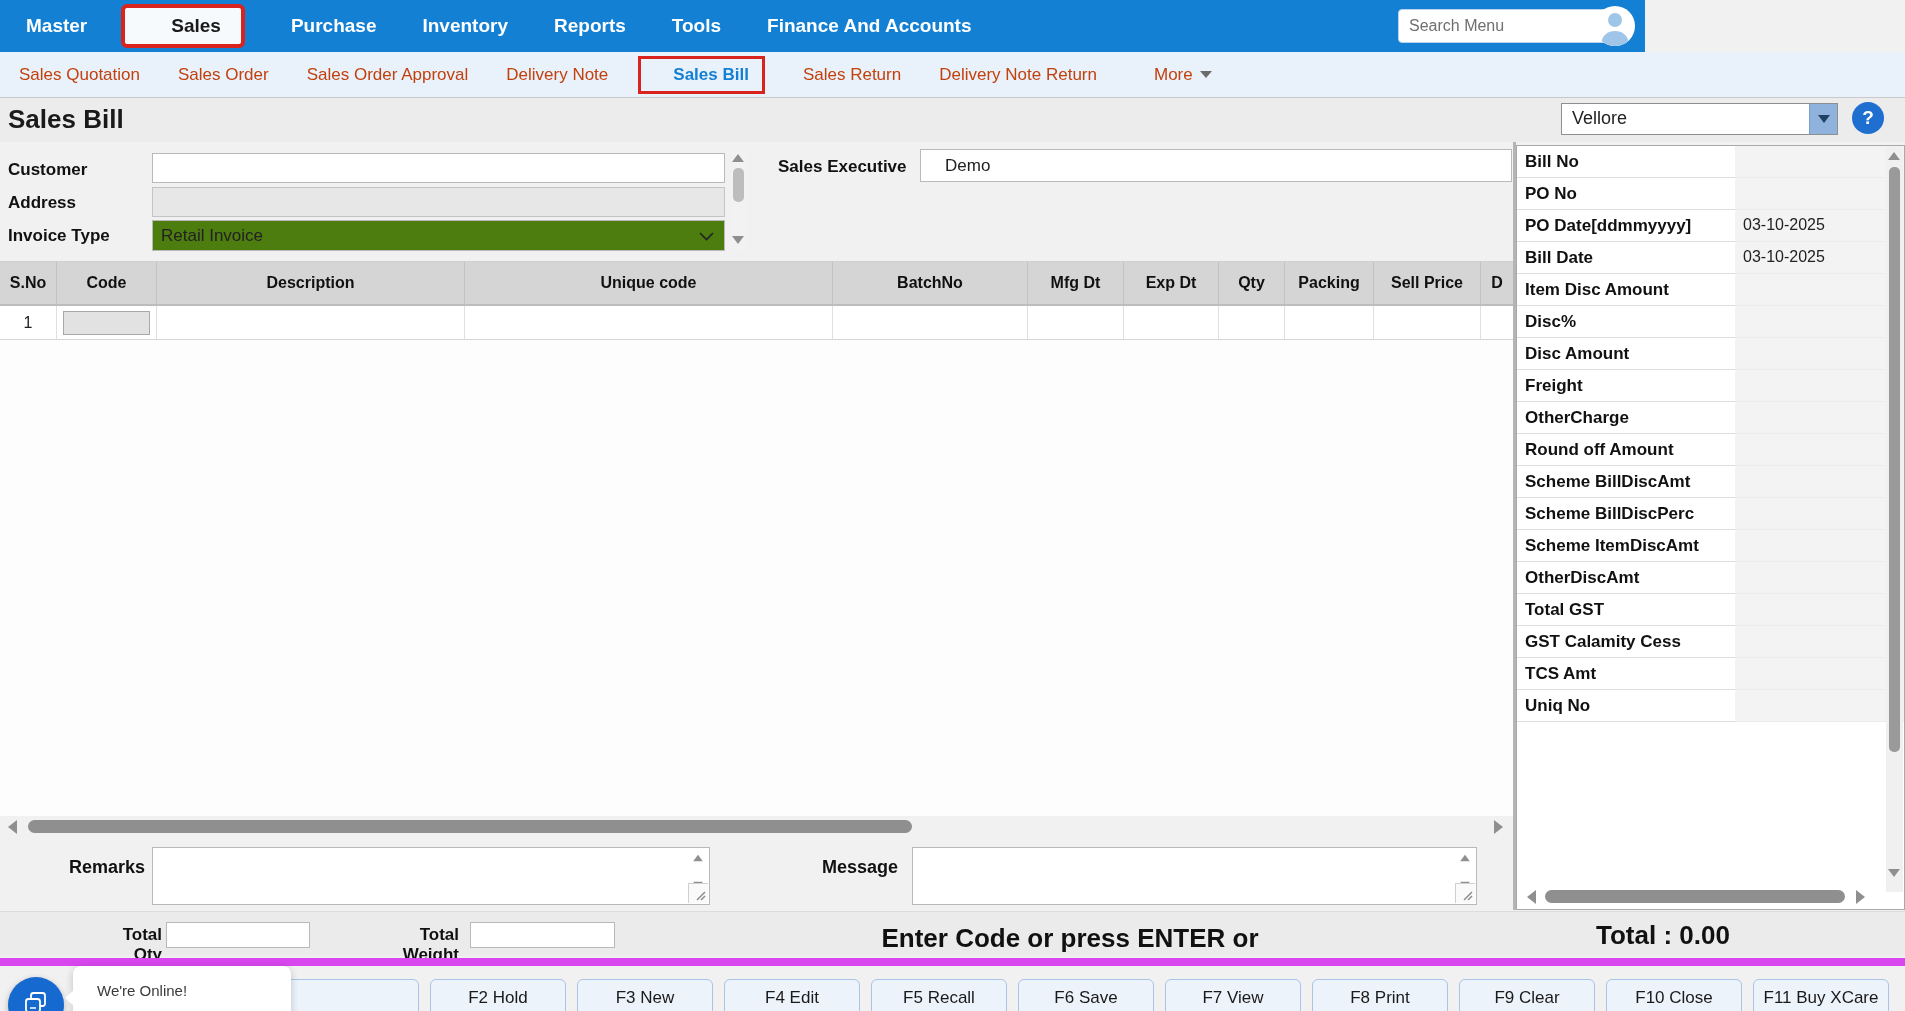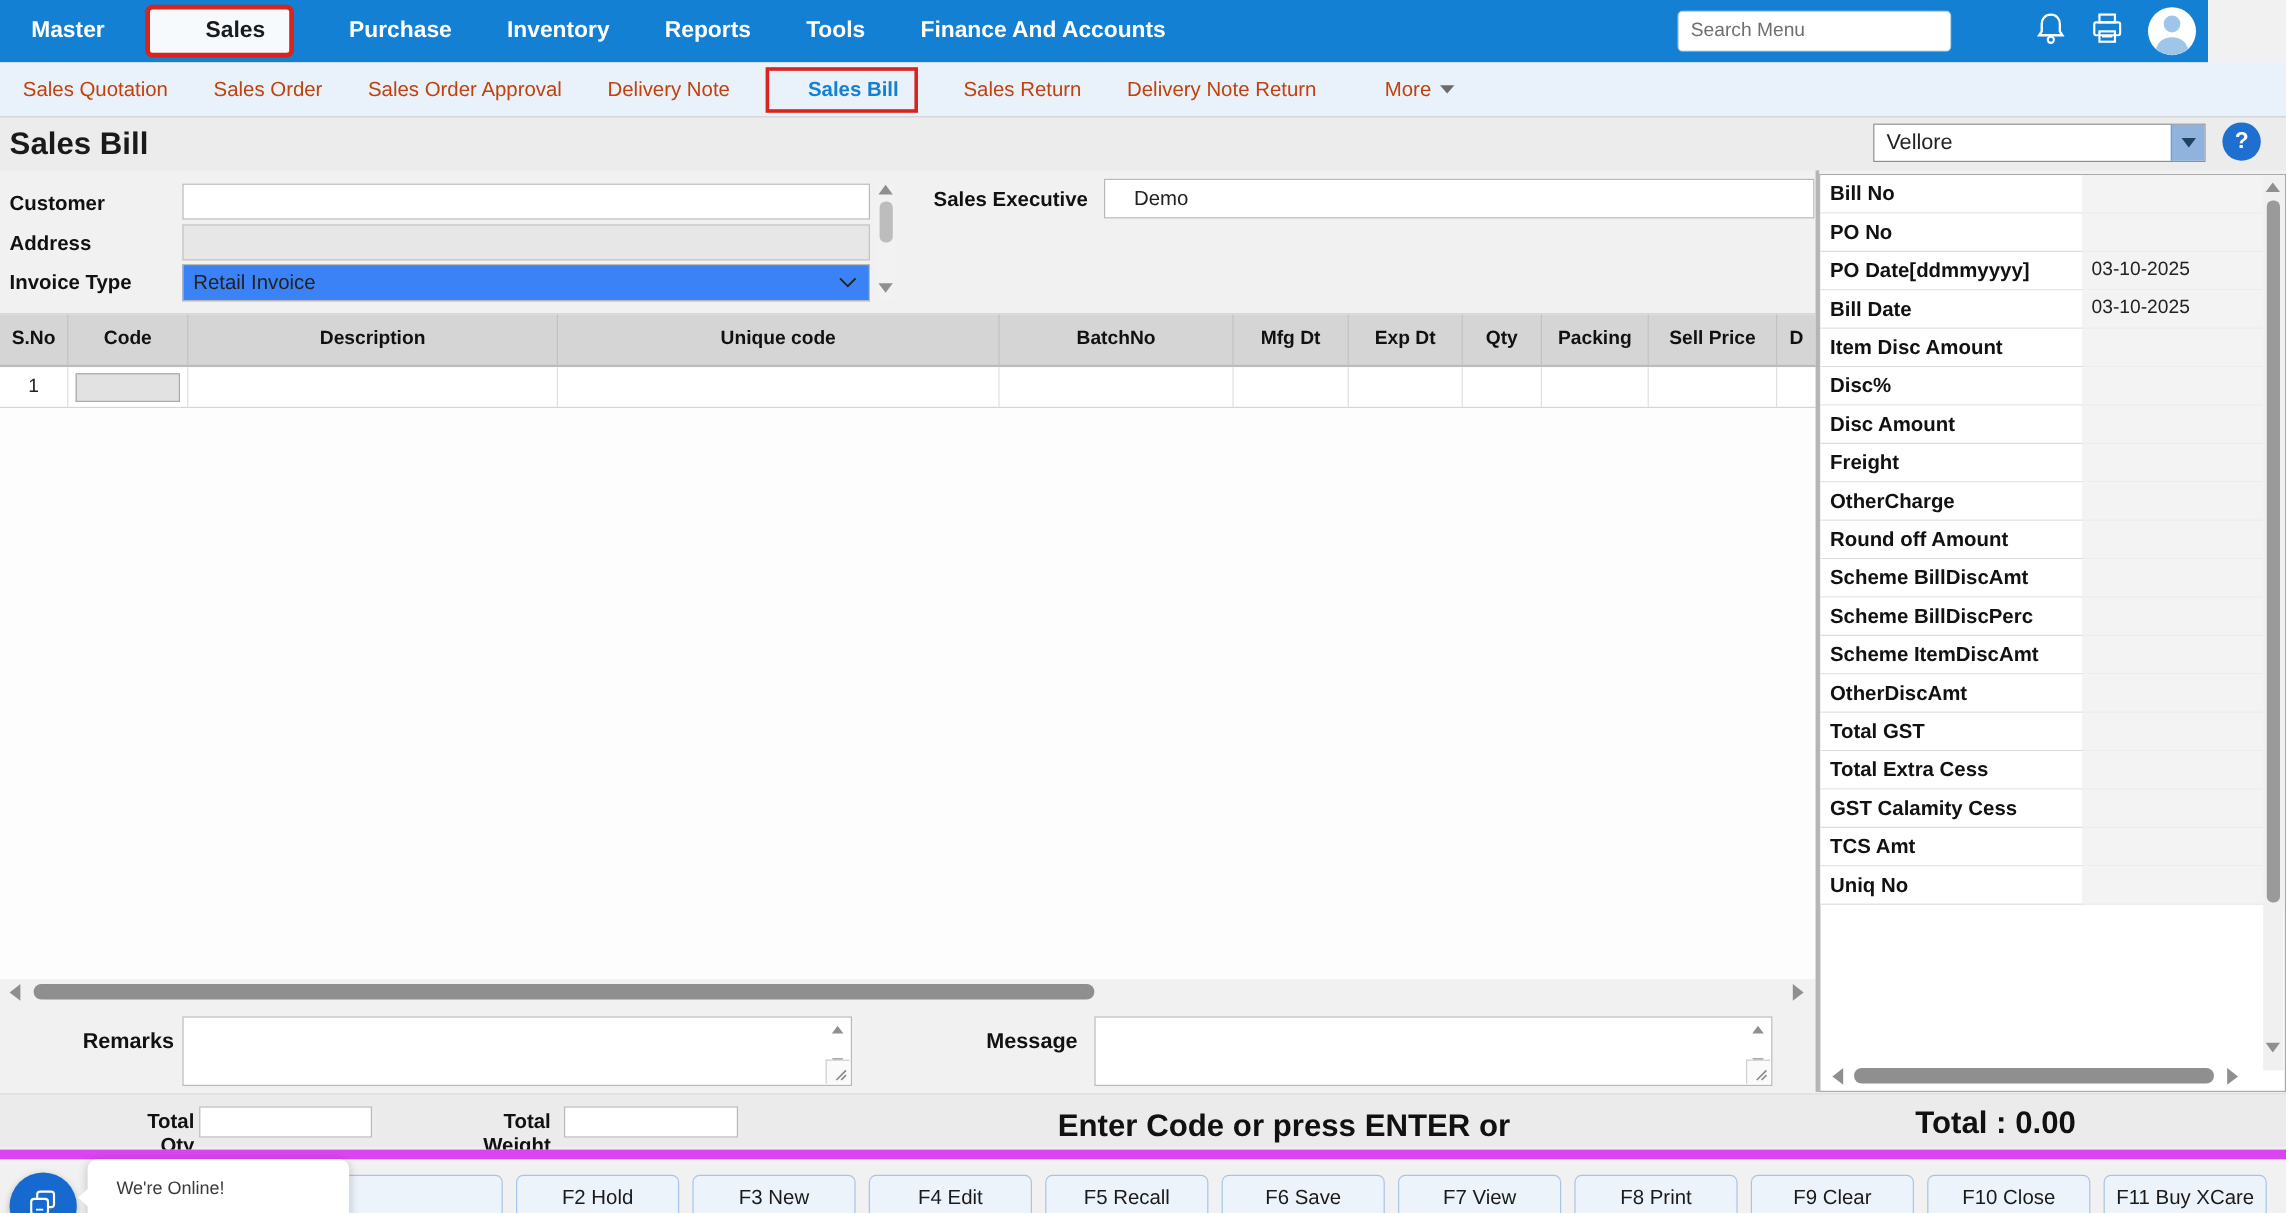--- a/index.html
+++ b/index.html
@@ -1,21 +1,21 @@
 <!DOCTYPE html>
 <html><head>
 <meta charset="utf-8">
 <style>
   * { margin:0; padding:0; box-sizing:border-box; }
   html,body { background:#e9e9e9; }
   body { font-family:"Liberation Sans", sans-serif; }
   .page { position:relative; width:1905px; height:1011px; background:#f1f1f1; overflow:hidden; }
 
   
-  .topnav { position:absolute; left:0; top:0; width:1840px; height:52px; background:#1380d4; display:flex; align-items:center; }
+  .topnav { position:absolute; left:0; top:0; width:1645px; height:52px; background:#1380d4; display:flex; align-items:center; }
   .topnav .navitem { color:#fff; font-weight:700; font-size:19px; margin-left:46px; cursor:pointer; white-space:nowrap; }
   .topnav .navitem:first-child { margin-left:26px; }
   .nav-active-box { margin-left:34px; background:#f7fafd; border:4px solid #d8231f; border-radius:6px; padding:7px 20px; }
   .nav-active-box .navitem { color:#1a1a1a; margin-left:0; }
   .search-wrap { position:absolute; left:1398px; top:9px; }
   .search-input { width:228px; height:34px; border:1px solid #bcd2e8; border-radius:4px; font-size:16px; padding:0 10px; color:#444; outline:none; font-family:"Liberation Sans",sans-serif; }
   .search-input::placeholder { color:#6f6f6f; }
   .top-icons { position:absolute; right:10px; top:6px; display:flex; align-items:center; gap:20px; }
   .avatar { width:40px; height:40px; border-radius:50%; background:#fff; display:flex; align-items:flex-end; justify-content:center; overflow:hidden; }
 
@@ -35,21 +35,21 @@
   .branch-combo { position:absolute; left:1561px; top:5px; width:277px; height:32px; background:#fff; border:1px solid #8f8f8f; display:flex; cursor:pointer; }
   .branch-text { flex:1; font-size:18px; color:#222; padding:4px 0 0 10px; }
   .combo-btn { width:28px; height:100%; background:#8fb3dd; border-left:1px solid #7a9cc8; display:flex; align-items:center; justify-content:center; }
   .combo-btn .tri { width:0; height:0; border-left:6px solid transparent; border-right:6px solid transparent; border-top:8px solid #20415f; }
   .help-btn { position:absolute; left:1852px; top:4px; width:32px; height:32px; border-radius:50%; background:#1f6fd0; color:#fff; font-weight:700; font-size:19px; display:flex; align-items:center; justify-content:center; cursor:pointer; }
 
   
   .form-label { position:absolute; font-size:17px; font-weight:700; color:#111; }
   .inp { position:absolute; background:#fff; border:1px solid #b9b9b9; font-size:17px; color:#222; padding:0 24px; outline:none; font-family:"Liberation Sans",sans-serif; }
   .inp.disabled { background:#e7e7e7; border:1px solid #c4c4c4; }
-  .selectbox { position:absolute; background:#3b82f6; border:1px solid #b9b9b9; display:flex; align-items:center; cursor:pointer; }
+  .selectbox { position:absolute; background:#4d7c0f; border:1px solid #b9b9b9; display:flex; align-items:center; cursor:pointer; }
   .selectbox .sel-text { flex:1; font-size:17px; color:#222; padding-left:8px; }
   .selectbox .chev { margin-right:10px; }
 
   
   .mini-vscroll { position:absolute; left:731px; top:152px; width:15px; height:98px; background:#f2f2f2; }
   .tri-up { width:0; height:0; border-left:6px solid transparent; border-right:6px solid transparent; border-bottom:8px solid #8f8f8f; }
   .tri-down { width:0; height:0; border-left:6px solid transparent; border-right:6px solid transparent; border-top:8px solid #8f8f8f; }
   .tri-left { width:0; height:0; border-top:7px solid transparent; border-bottom:7px solid transparent; border-right:9px solid #8f8f8f; }
   .tri-right { width:0; height:0; border-top:7px solid transparent; border-bottom:7px solid transparent; border-left:9px solid #8f8f8f; }
   .mini-vscroll .tri-up { position:absolute; left:1px; top:2px; }
@@ -302,24 +302,20 @@
       </div>
     <div class="sp-row">
         <div class="sp-label">OtherDiscAmt</div>
         <div class="sp-value"></div>
       </div>
     <div class="sp-row">
         <div class="sp-label">Total GST</div>
         <div class="sp-value"></div>
       </div>
     <div class="sp-row">
-        <div class="sp-label">Total Extra Cess</div>
-        <div class="sp-value"></div>
-      </div>
-    <div class="sp-row">
         <div class="sp-label">GST Calamity Cess</div>
         <div class="sp-value"></div>
       </div>
     <div class="sp-row">
         <div class="sp-label">TCS Amt</div>
         <div class="sp-value"></div>
       </div>
     <div class="sp-row">
         <div class="sp-label">Uniq No</div>
         <div class="sp-value"></div>

